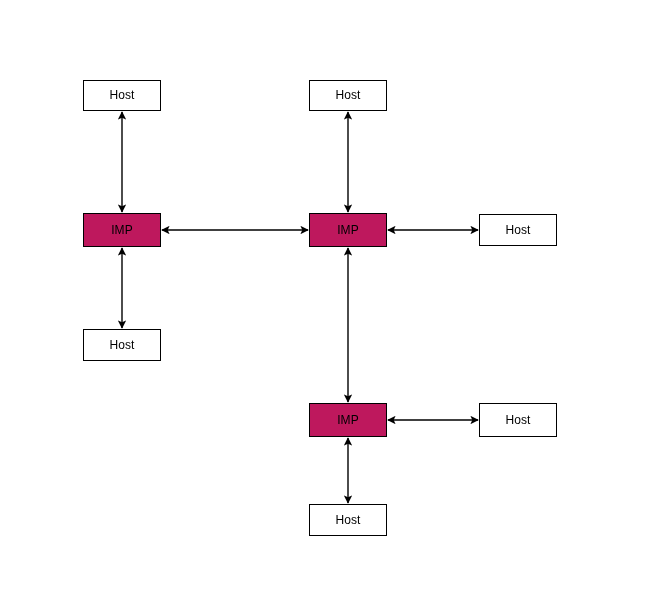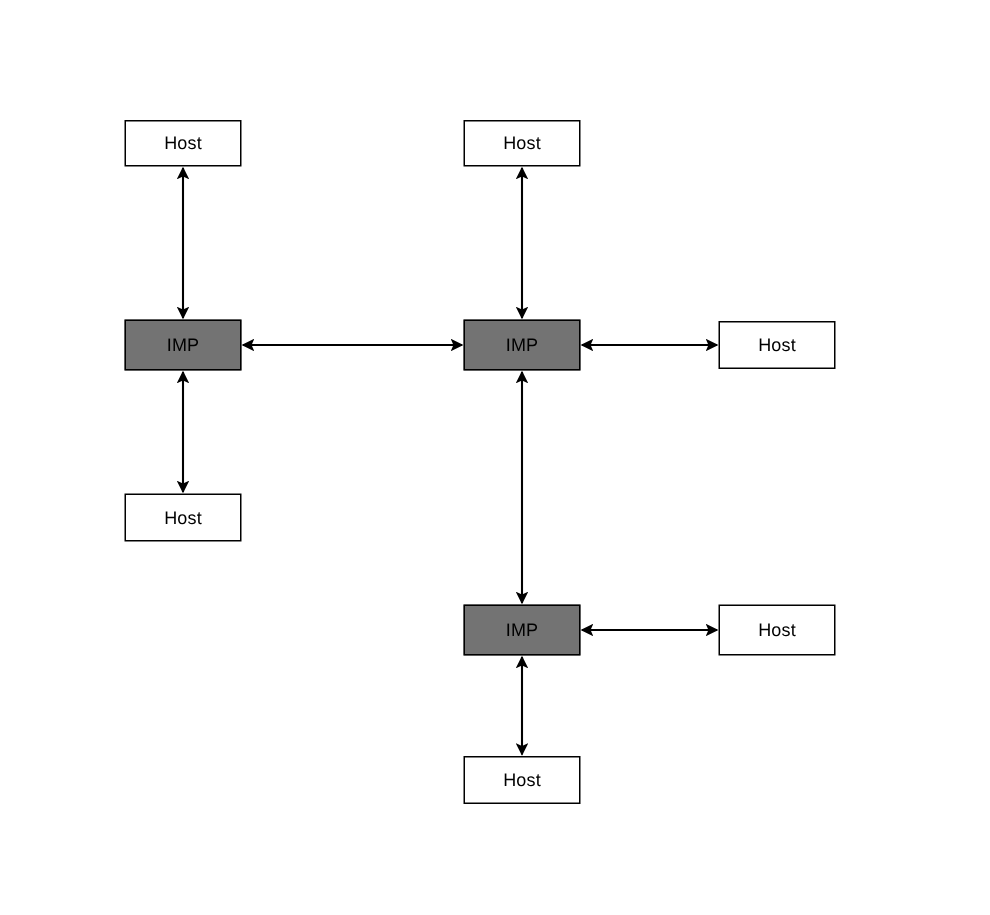--- a/index.html
+++ b/index.html
@@ -37,21 +37,21 @@
     font-size: 12px;
     line-height: 1.2;
     color: #000000;
     letter-spacing: 0.1px;
     z-index: 2;
   }
   .node-host {
     background: #ffffff;
   }
   .node-imp {
-    background: #737373;
+    background: #be185d;
   }
   .node-label {
     pointer-events: none;
     white-space: nowrap;
   }
 </style>
 </head>
 <body>
 
 <div id="canvas">

